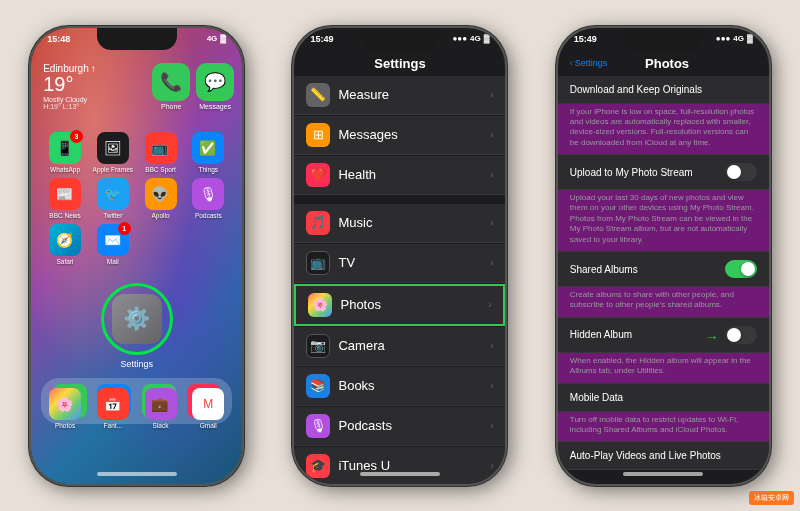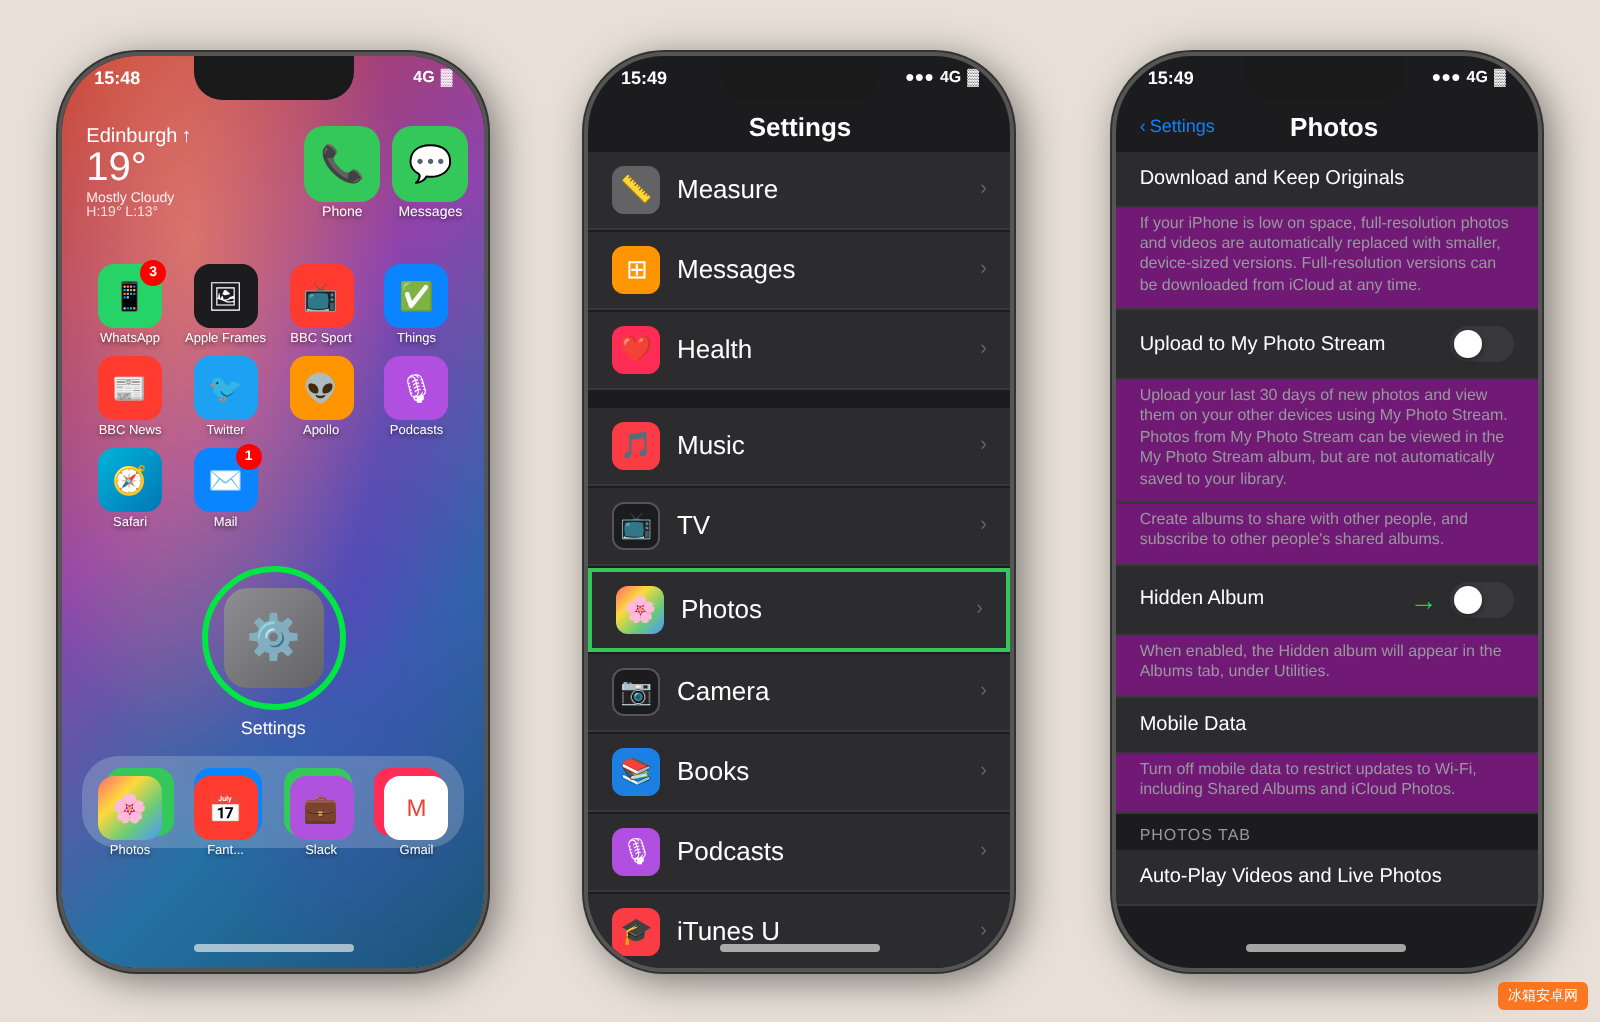--- a/index.html
+++ b/index.html
@@ -707,20 +707,26 @@
             <div class="photos-setting-row">
               <span class="photos-setting-label">Upload to My Photo Stream</span>
               <div class="toggle off">
                 <div class="toggle-knob"></div>
               </div>
             </div>
             <div class="photos-setting-desc">Upload your last 30 days of new photos and view them on your other devices using My Photo Stream. Photos from My Photo Stream can be viewed in the My Photo Stream album, but are not automatically saved to your library.</div>
           </div>
 
           <div>
+            <div class="photos-setting-row">
+              <span class="photos-setting-label">Shared Albums</span>
+              <div class="toggle on">
+                <div class="toggle-knob"></div>
+              </div>
+            </div>
             <div class="photos-setting-desc">Create albums to share with other people, and subscribe to other people's shared albums.</div>
           </div>
 
           <div>
             <div class="photos-setting-row">
               <span class="photos-setting-label">Hidden Album</span>
               <span class="hidden-arrow">→</span>
               <div class="toggle off">
                 <div class="toggle-knob"></div>
               </div>
@@ -729,21 +735,20 @@
           </div>
 
           <div>
             <div class="photos-setting-row">
               <span class="photos-setting-label">Mobile Data</span>
             </div>
             <div class="photos-setting-desc">Turn off mobile data to restrict updates to Wi-Fi, including Shared Albums and iCloud Photos.</div>
           </div>
 
           <div>
-            <div class="photos-section-title">PHOTOS TAB</div>
             <div class="photos-setting-row">
               <span class="photos-setting-label">Auto-Play Videos and Live Photos</span>
             </div>
           </div>
 
         </div>
 
         <div class="home-indicator"></div>
       </div>
     </div>

